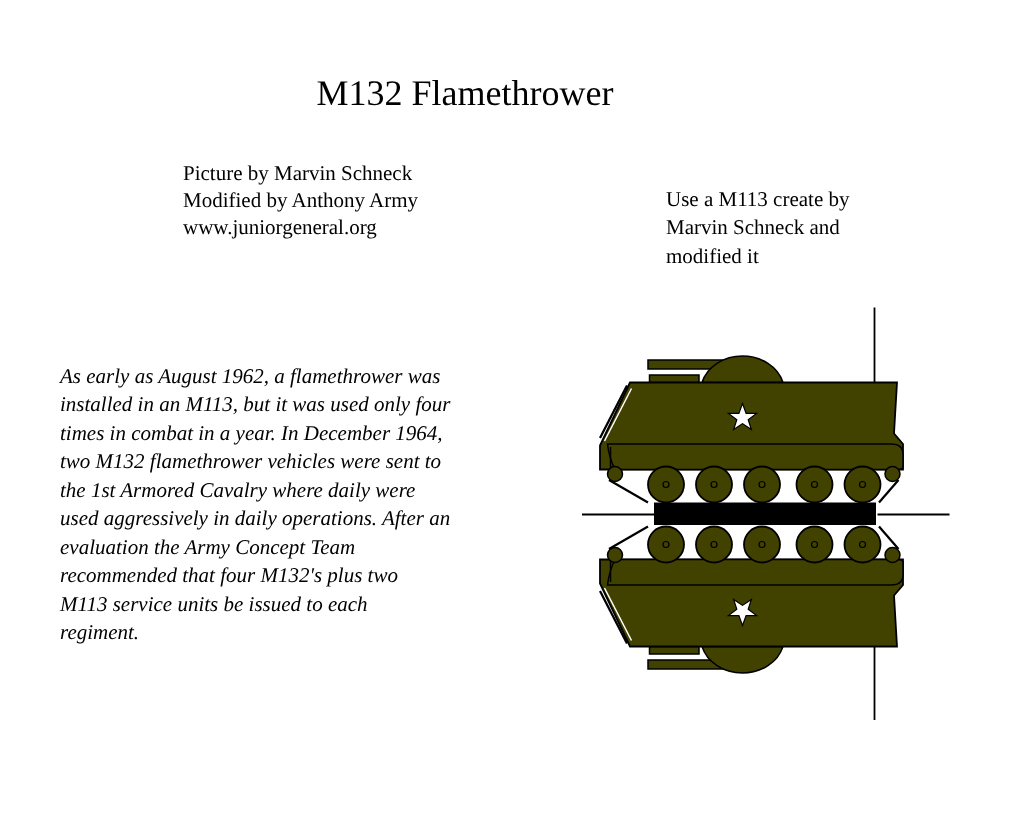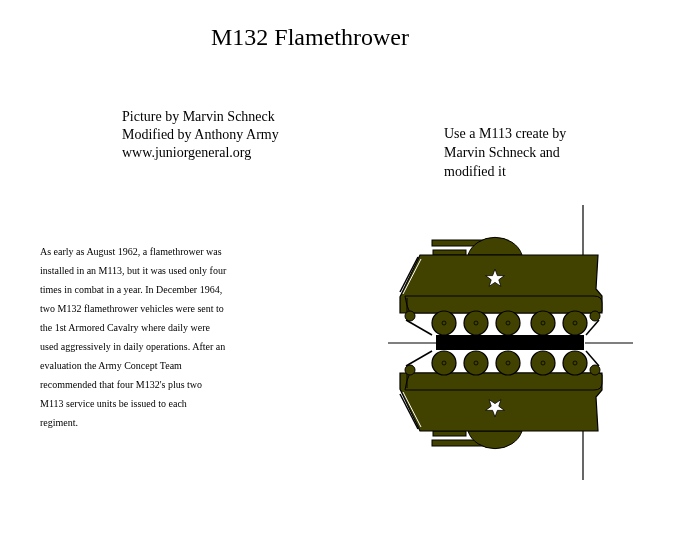--- a/index.html
+++ b/index.html
@@ -11,21 +11,21 @@
       width: 674px;
       height: 557px;
       position: relative;
       overflow: hidden;
       font-family: "Liberation Serif", "DejaVu Serif", serif;
       color: #000000;
     }
     .title {
       position: absolute;
       left: 211px;
-      top: 22px;
+      top: 48px;
       font-size: 24px;
       line-height: 30px;
       white-space: nowrap;
     }
     .credits {
       position: absolute;
       left: 122px;
       top: 108px;
       font-size: 14px;
       line-height: 18px;
@@ -37,22 +37,23 @@
       top: 124px;
       font-size: 14px;
       line-height: 19px;
       white-space: nowrap;
     }
     .body-text {
       position: absolute;
       left: 40px;
       top: 242px;
       width: 290px;
-      font-size: 10px;
+      font-size: 14px;
       line-height: 19px;
+      font-style: italic;
     }
     .line {
       display: block;
       white-space: nowrap;
     }
     .drawing {
       position: absolute;
       left: 380px;
       top: 195px;
       width: 270px;

